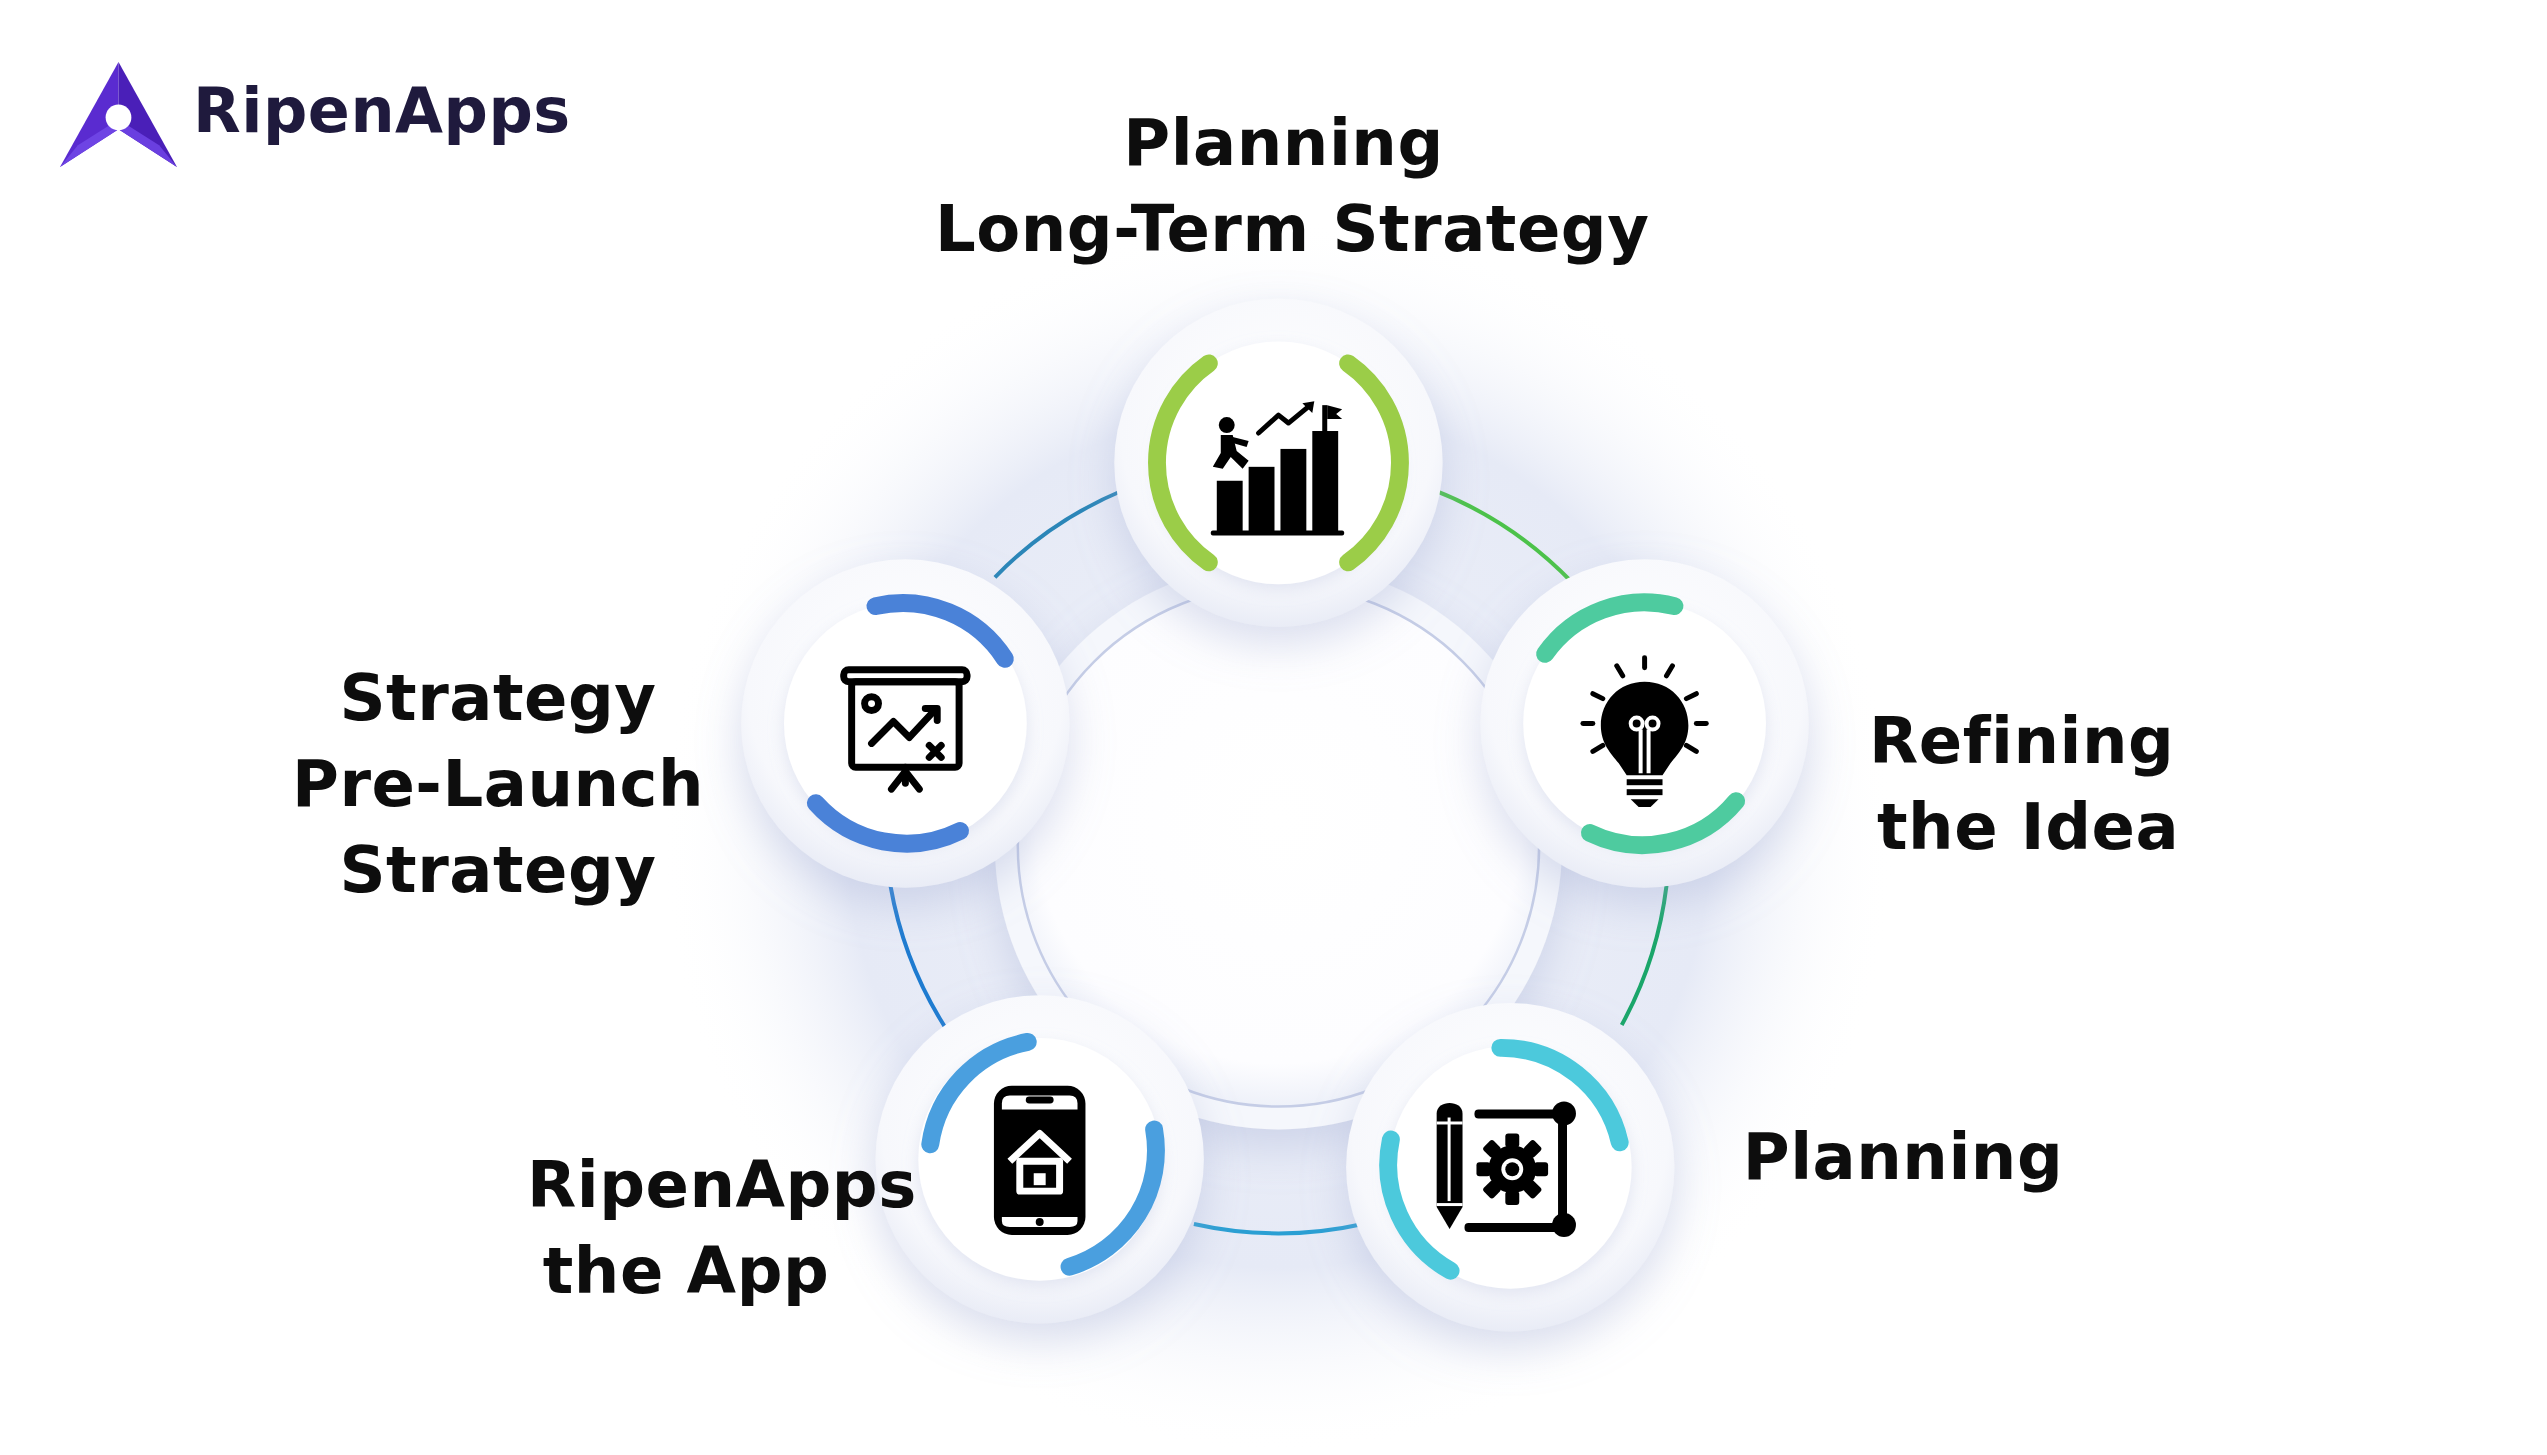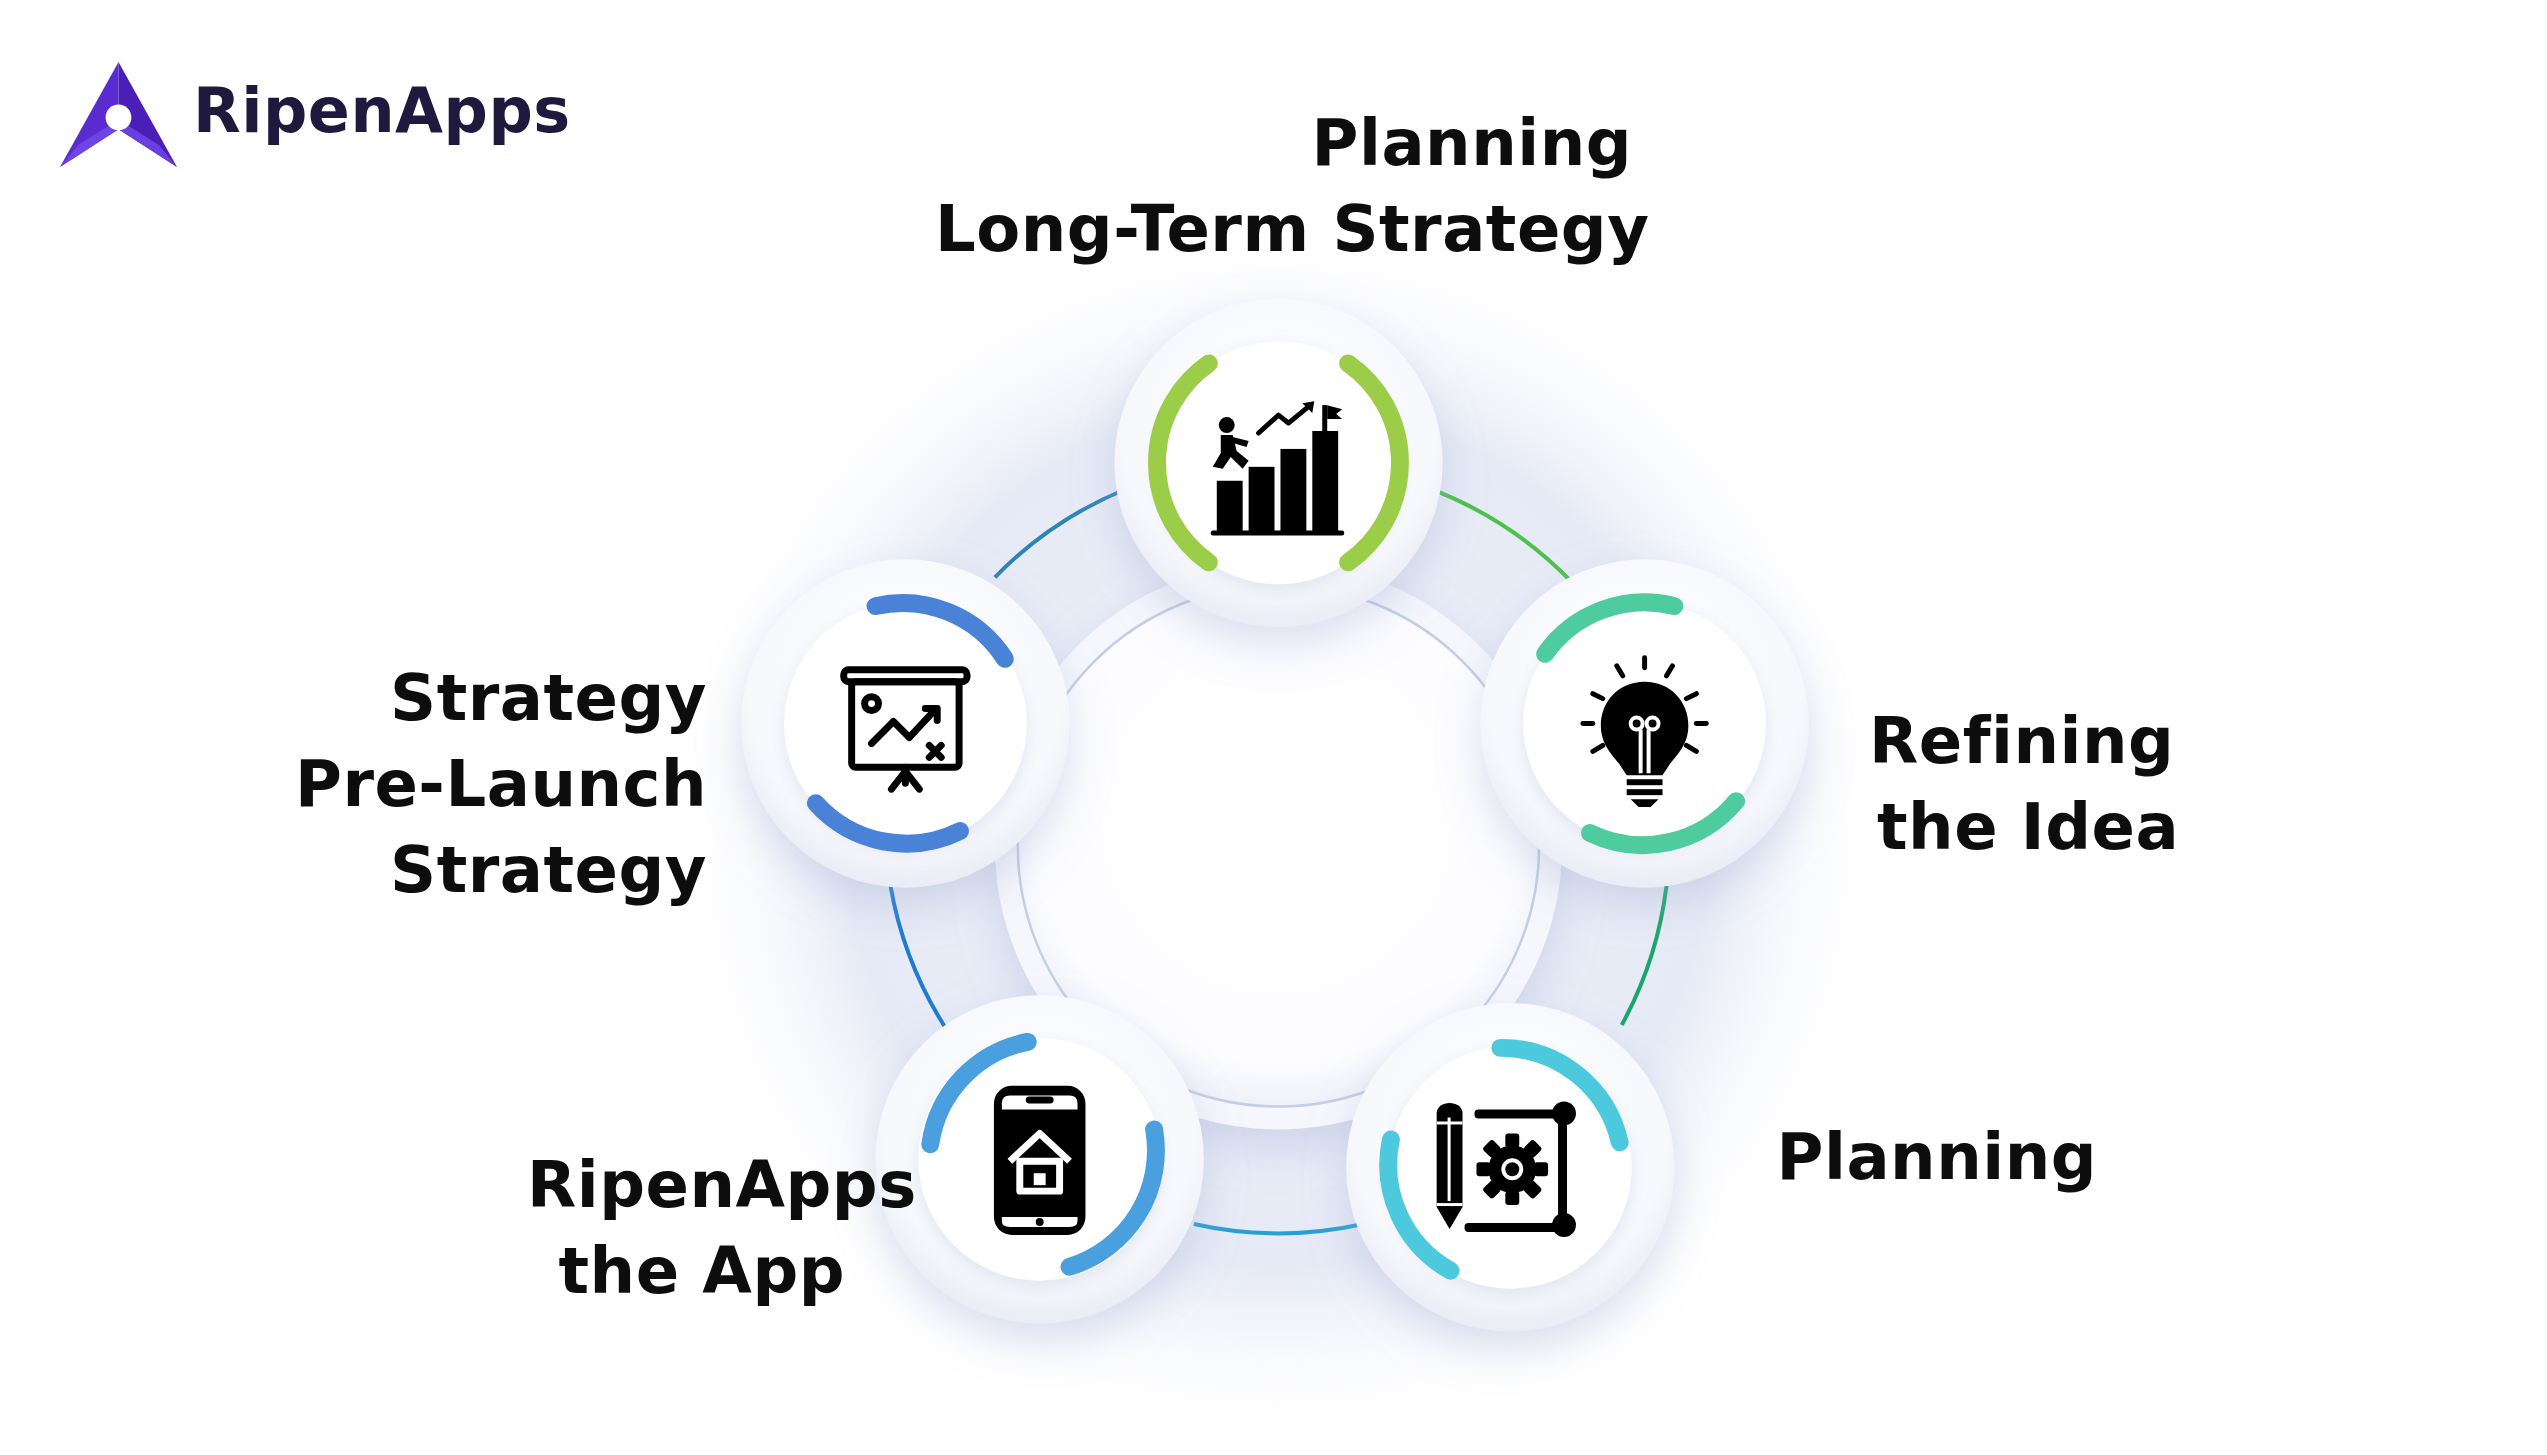--- a/index.html
+++ b/index.html
@@ -40,21 +40,21 @@
       position: absolute;
       font-family: "DejaVu Sans", sans-serif;
       font-weight: bold;
       color: #0d0d0d;
       font-size: 64px;
       line-height: 86px;
       white-space: nowrap;
       letter-spacing: 0.5px;
     }
     .label span { display: block; }
-    .center { text-align: right; }
+    .center { text-align: center; }
     .left-align { text-align: left; margin-top: 43px; }
   </style>
 </head>
 <body>
 
 <div class="logo">
   <svg class="logo-mark" viewBox="0 0 122 110">
     <polygon points="61,2 2,108 61,70" fill="#5a2bd0"></polygon>
     <polygon points="61,2 120,108 61,70" fill="#4a1fb8"></polygon>
     <polygon points="2,108 61,70 61,60 20,86" fill="#6e44e4"></polygon>

